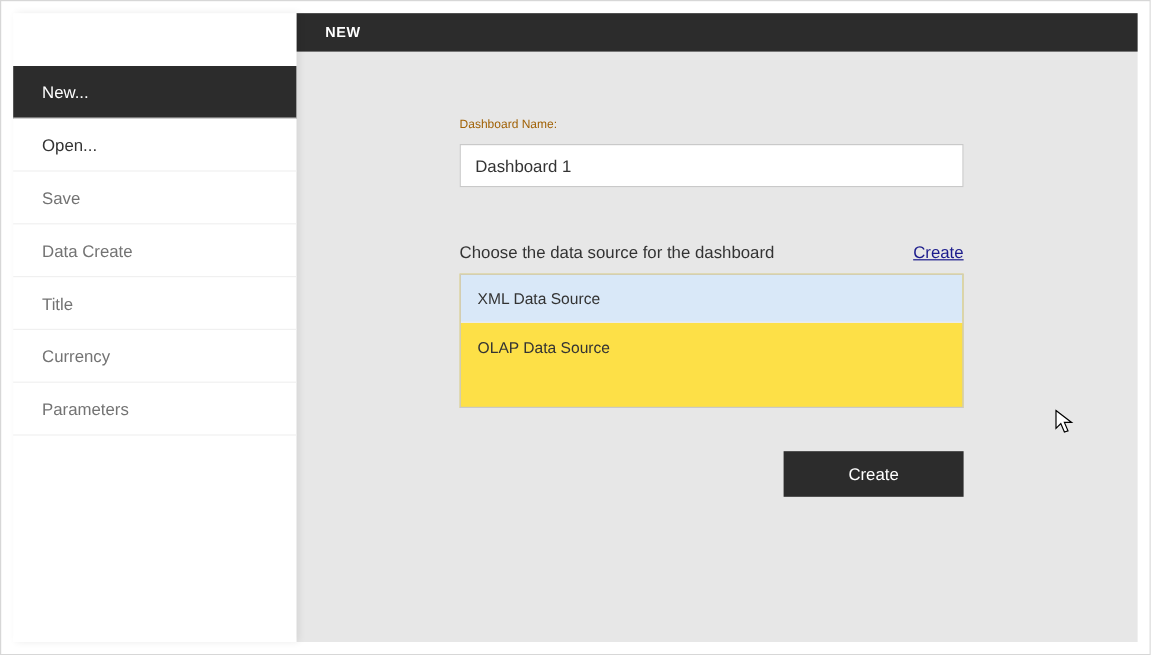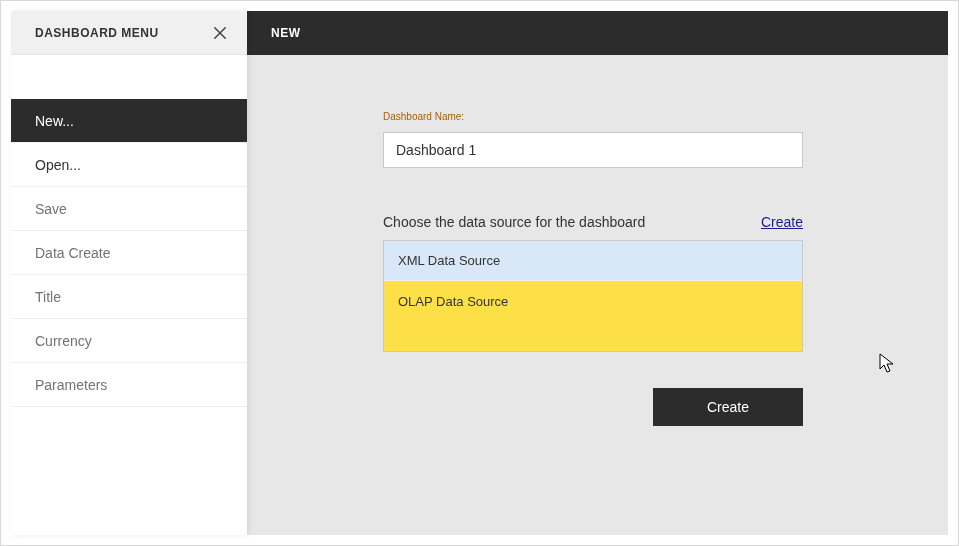--- a/index.html
+++ b/index.html
@@ -38,21 +38,21 @@
     }
     .menu-item.active {
       background: #2c2c2c; color: #fff; margin-top: 44px;
     }
     .menu-item.enabled { color: #333; }
     
     .main {
       flex: 1; background: #e7e7e7; display: flex; flex-direction: column;
     }
     .main-header {
-      height: 44px; background: #2c2c2c; color: #fff;
+      height: 32px; background: #2c2c2c; color: #fff;
       display: flex; align-items: center; padding: 0 24px;
       font-size: 12px; font-weight: 700; letter-spacing: 0.5px;
     }
     .content {
       flex: 1; padding: 56px 0 0 0; position: relative;
     }
     .form { width: 420px; margin-left: 136px; }
     .label { font-size: 10px; color: #a16207; margin-bottom: 10px; }
     .input {
       width: 100%; height: 36px; border: 1px solid #c9c9c9;
@@ -86,28 +86,20 @@
     }
     .cursor svg { width: 16px; height: 22px; }
   </style>
 </head>
 <body>
 
 <div class="frame">
   <div class="inner">
 
     <aside class="sidebar">
-      <div class="sidebar-header">
-        <span class="title">DASHBOARD MENU</span>
-        <span class="close-icon">
-          <svg viewBox="0 0 24 24">
-              <path d="M5 5 L19 19 M19 5 L5 19" stroke="currentColor" stroke-width="2" fill="none" stroke-linecap="round"></path>
-            </svg>
-        </span>
-      </div>
       <nav class="menu">
         <div class="menu-item active">
           <span>New...</span>
         </div>
         <div class="menu-item enabled">
           <span>Open...</span>
         </div>
         <div class="menu-item">
           <span>Save</span>
         </div>

